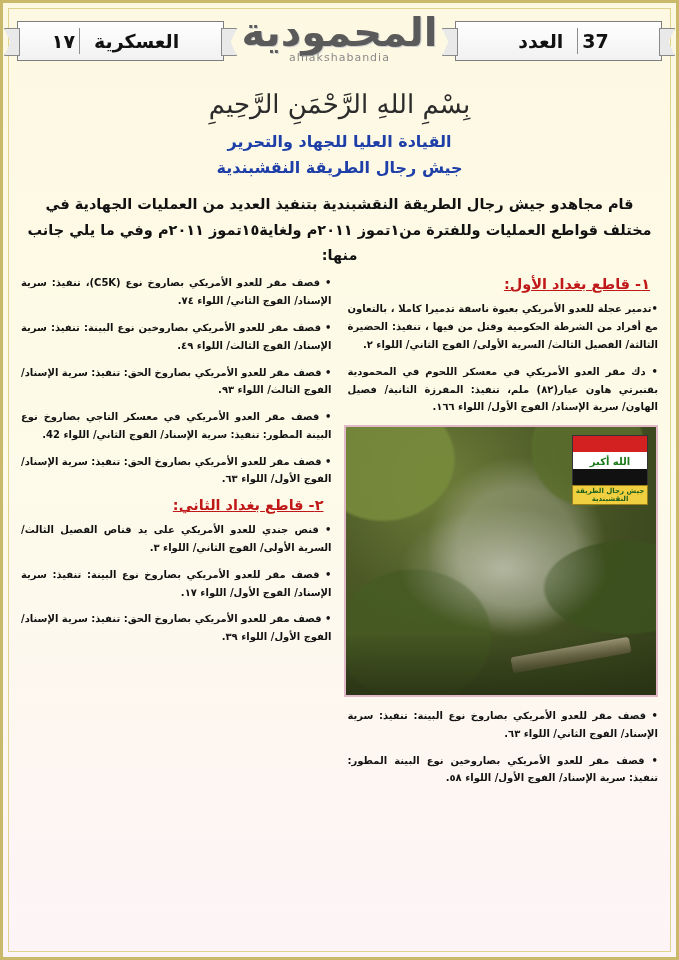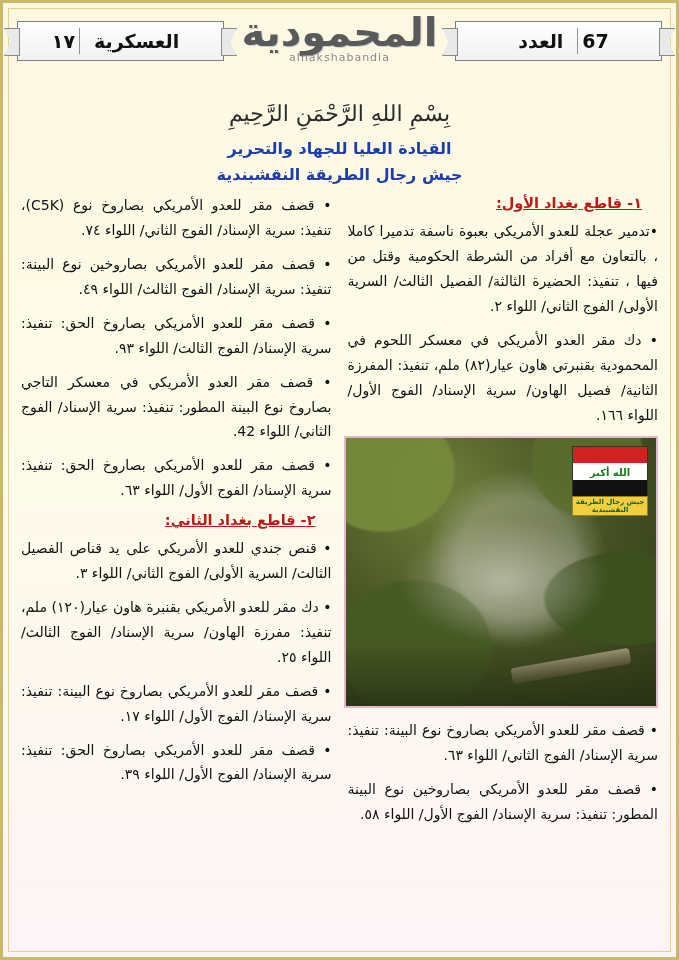--- a/index.html
+++ b/index.html
@@ -58,22 +58,22 @@
     line-height:1.05;
     text-shadow:1px 1px 0 #cfcfcf;
   }
   .masthead .latin{
     font-size:11px;color:#8a8a8a;letter-spacing:1px;margin-top:-2px;
   }
 
   
   .basmala{
     text-align:center;
-    font-size:22px;color:#2b2b2b;
-    margin-top:20px;
+    font-size:26px;color:#2b2b2b;
+    margin-top:8px;
     font-family:"DejaVu Serif","Liberation Serif",serif;
   }
   .verse{
     text-align:center;
     margin-top:8px;
     font-size:19px;
     color:#b02020;
     font-family:"DejaVu Serif","Liberation Serif",serif;
   }
   .verse .orn{color:#c03030;font-size:16px;padding:0 6px;}
@@ -95,27 +95,27 @@
   .columns{
     display:flex;flex-direction:row;
     margin:6px 18px 0 18px;
     gap:16px;
     height:655px;
   }
   .col{flex:1;}
   .sec-title{
     color:#c01818;font-weight:bold;font-size:14.5px;
     text-decoration:underline;
-    margin:2px 16px 8px 0;
+    margin:2px 8px 8px 0;
   }
   .item{
-    font-size:14px;line-height:1.78;color:#111;
+    font-size:10px;line-height:1.78;color:#111;
     text-align:justify;
     margin-bottom:9px;
-    font-weight:normal;
+    font-weight:bold;
   }
 
   
   .photo{
     position:relative;
     width:100%;height:268px;
     margin:6px 0 10px 0;
     border:2px solid #e0b8c8;
     background:
       radial-gradient(circle at 30% 20%, #6f7d3a 0%, #4d5a27 40%, #2f3a18 100%),
@@ -174,34 +174,35 @@
       <span class="divider"></span>
       <span class="num">١٧</span>
     </div>
 
     <div class="masthead">
       <div class="logo">المحمودية</div>
       <div class="latin">alnakshabandia</div>
     </div>
 
     <div class="ribbon ribbon-right">
-      <span class="num">67</span>
+      <span class="num">37</span>
       <span class="divider"></span>
       <span class="seg">العدد</span>
     </div>
   </div>
 
   <div class="basmala">بِسْمِ اللهِ الرَّحْمَنِ الرَّحِيمِ</div>
 
 
   <div class="org">
     <div>القيادة العليا للجهاد والتحرير</div>
     <div>جيش رجال الطريقة النقشبندية</div>
   </div>
 
+  <div class="intro">قام مجاهدو جيش رجال الطريقة النقشبندية بتنفيذ العديد من العمليات الجهادية في مختلف قواطع العمليات وللفترة من١تموز ٢٠١١م ولغاية١٥تموز ٢٠١١م وفي ما يلي جانب منها:</div>
 
   <div class="columns">
 
     <div class="col">
       <div class="sec-title">١- قاطع بغداد الأول:</div>
       <div class="item">•تدمير عجلة للعدو الأمريكي بعبوة ناسفة تدميرا كاملا ، بالتعاون مع أفراد من الشرطة الحكومية وقتل من فيها ، تنفيذ: الحضيرة الثالثة/ الفصيل الثالث/ السرية الأولى/ الفوج الثاني/ اللواء ٢.</div>
       <div class="item">• دك مقر العدو الأمريكي في معسكر اللحوم في المحمودية بقنبرتي هاون عيار(٨٢) ملم، تنفيذ: المفرزة الثانية/ فصيل الهاون/ سرية الإسناد/ الفوج الأول/ اللواء ١٦٦.</div>
 
       <div class="photo">
         <div class="foliage"></div>
@@ -220,19 +221,18 @@
 
     <div class="col">
       <div class="item">• قصف مقر للعدو الأمريكي بصاروخ نوع (C5K)، تنفيذ: سرية الإسناد/ الفوج الثاني/ اللواء ٧٤.</div>
       <div class="item">• قصف مقر للعدو الأمريكي بصاروخين نوع البينة: تنفيذ: سرية الإسناد/ الفوج الثالث/ اللواء ٤٩.</div>
       <div class="item">• قصف مقر للعدو الأمريكي بصاروخ الحق: تنفيذ: سرية الإسناد/ الفوج الثالث/ اللواء ٩٣.</div>
       <div class="item">• قصف مقر العدو الأمريكي في معسكر التاجي بصاروخ نوع البينة المطور: تنفيذ: سرية الإسناد/ الفوج الثاني/ اللواء 42.</div>
       <div class="item">• قصف مقر للعدو الأمريكي بصاروخ الحق: تنفيذ: سرية الإسناد/ الفوج الأول/ اللواء ٦٣.</div>
 
       <div class="sec-title">٢- قاطع بغداد الثاني:</div>
       <div class="item">• قنص جندي للعدو الأمريكي على يد قناص الفصيل الثالث/ السرية الأولى/ الفوج الثاني/ اللواء ٣.</div>
-      <div class="item">• دك مقر للعدو الأمريكي بقنبرة هاون عيار(١٢٠) ملم، تنفيذ: مفرزة الهاون/ سرية الإسناد/ الفوج الثالث/ اللواء ٢٥.</div>
       <div class="item">• قصف مقر للعدو الأمريكي بصاروخ نوع البينة: تنفيذ: سرية الإسناد/ الفوج الأول/ اللواء ١٧.</div>
       <div class="item">• قصف مقر للعدو الأمريكي بصاروخ الحق: تنفيذ: سرية الإسناد/ الفوج الأول/ اللواء ٣٩.</div>
     </div>
 
   </div>
 </div>
 
 </body></html>

